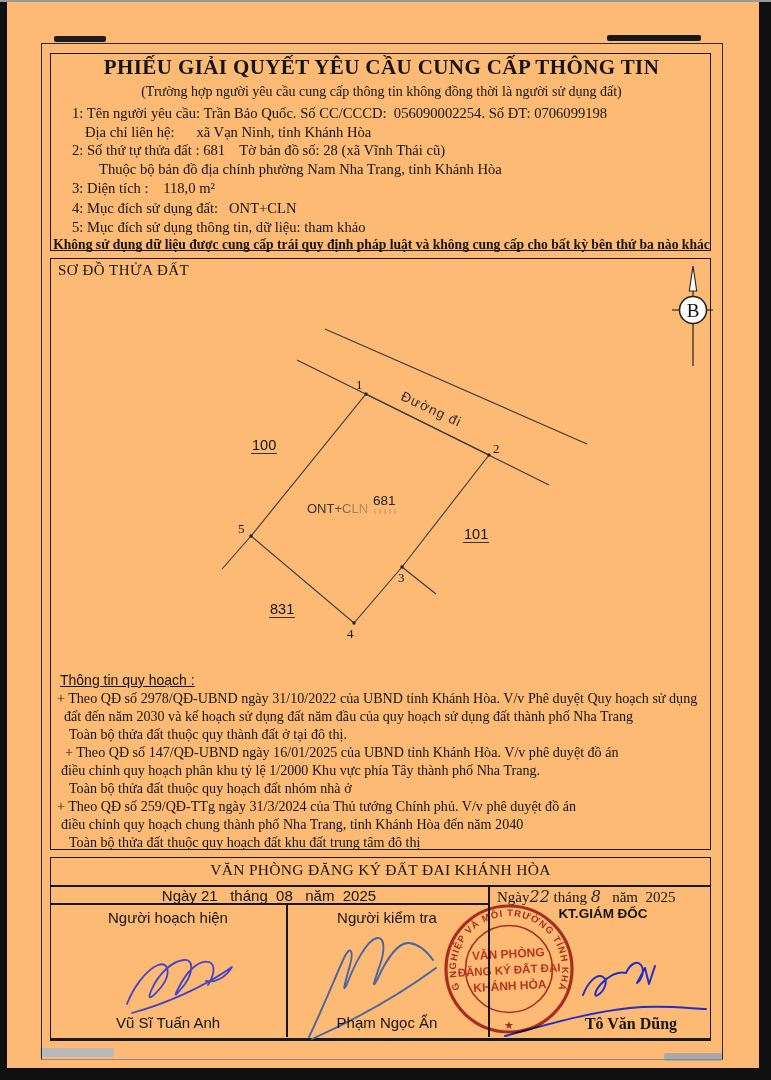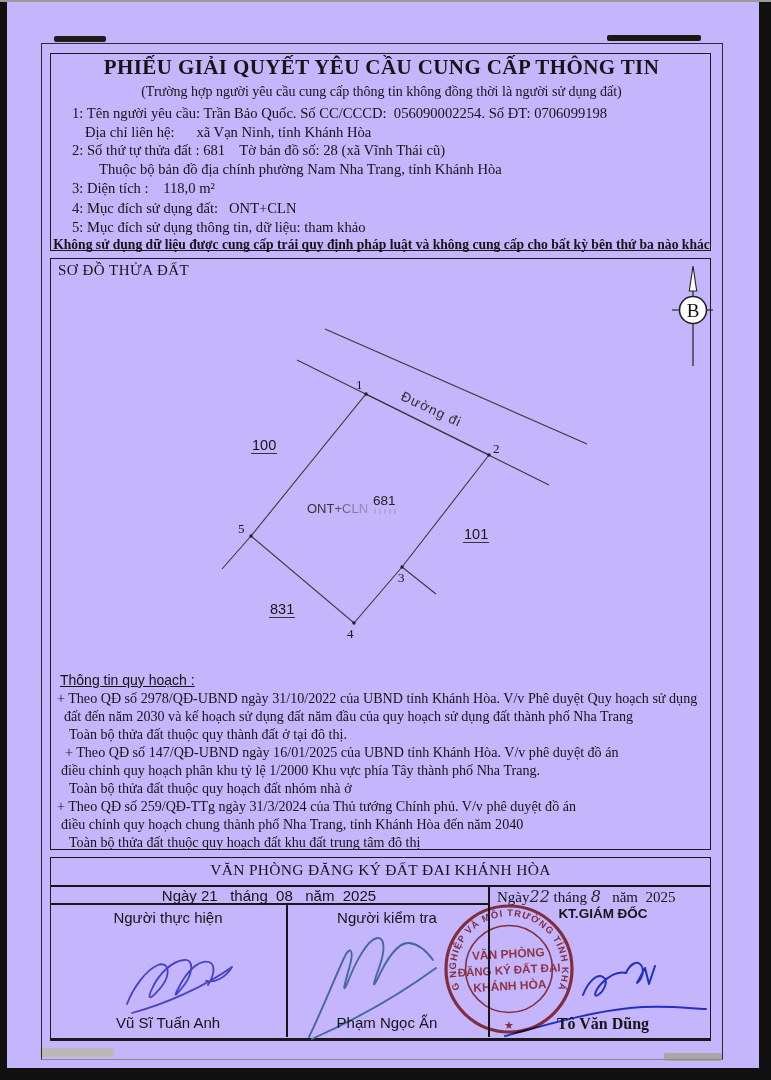--- a/index.html
+++ b/index.html
@@ -1,16 +1,16 @@
 <!DOCTYPE html>
 <html><head>
 <meta charset="utf-8">
 <style>
   html,body{margin:0;padding:0;background:#ffffff;}
-  .page{position:relative;width:771px;height:1080px;background:#c4b5fd;overflow:hidden;
+  .page{position:relative;width:771px;height:1080px;background:#fdba74;overflow:hidden;
         font-family:"Liberation Serif",serif;color:#151515;}
   .abs{position:absolute;}
   .ctr{text-align:center;}
   .pre{white-space:pre;}
   .sans{font-family:"Liberation Sans",sans-serif;}
 
   
   .edge{background:#101010;}
   .smudge{border-radius:2px;filter:blur(.6px);}
 
@@ -133,35 +133,35 @@
   <div class="abs box" style="left:50px;top:857px;width:659px;height:180px;border-bottom-width:3px;"></div>
   <div class="abs tline" style="left:50px;top:885px;width:661px;height:1.5px;"></div>
   <div class="abs tline" style="left:50px;top:903px;width:440px;height:1.5px;"></div>
   <div class="abs tline" style="left:488px;top:885px;width:1.6px;height:152px;"></div>
   <div class="abs tline" style="left:286px;top:903px;width:1.6px;height:134px;"></div>
 
   <div class="abs ctr office">VĂN PHÒNG ĐĂNG KÝ ĐẤT ĐAI KHÁNH HÒA</div>
   <div class="abs ctr sans pre date-left">Ngày 21   tháng  08   năm  2025</div>
   <div class="abs date-right"><span>Ngày</span><span class="hand">22</span><span> tháng </span><span class="hand">8</span><span>   năm  2025</span></div>
 
-  <div class="abs ctr sans role" style="left:50px;top:909px;width:236px;">Người thực hiện</div>
+  <div class="abs ctr sans role" style="left:50px;top:909px;width:236px;">Người hoạch hiện</div>
   <div class="abs ctr sans role" style="left:286px;top:909px;width:202px;">Người kiểm tra</div>
   <div class="abs ctr sans dtitle" style="left:495px;top:906px;width:216px;">KT.GIÁM ĐỐC</div>
 
   <svg class="abs" style="left:50px;top:857px;" width="663" height="183" viewBox="50 857 663 183">
     <g fill="none" stroke-linecap="round" stroke-linejoin="round">
       <path stroke-width="1.8" d="M127,1004 C133,988 146,970 158,965 C169,961 171,974 162,986 C154,996 146,1003 151,991 C158,974 172,961 184,960 C194,959 193,972 185,984 C178,993 172,1000 178,989 C186,972 199,959 209,962 C217,965 213,977 208,985 M132,1013 C165,1004 204,987 232,967 M232,967 C226,977 216,983 206,981" stroke="#4643c6"></path>
       <path stroke-width="1.9" d="M309,1037 C322,1010 334,980 344,958 C350,945 354,950 350,965 C346,980 341,996 347,984 C355,963 367,940 377,938 C385,937 385,950 380,965 C375,979 371,991 377,980 C386,960 398,942 409,943 C420,944 428,953 433,960 M312,1039 C350,1022 395,998 436,968" stroke="#48669f"></path>
       <path stroke-width="2" d="M583,995 C588,982 597,973 603,977 C609,981 604,991 598,995 C593,998 595,990 602,983 C609,976 618,971 626,973 M626,973 C630,964 637,960 641,965 C645,970 642,979 637,983 L645,968 L649,984 L655,966 M505,1036 C550,1024 590,1012 630,1008 C660,1005 685,1008 706,1009" stroke="#222fc4"></path>
     </g>
   </svg>
 
   <div class="abs ctr sans sig-name" style="left:50px;top:1014px;width:236px;">Vũ Sĩ Tuấn Anh</div>
   <div class="abs ctr sans sig-name" style="left:286px;top:1014px;width:202px;">Phạm Ngọc Ẩn</div>
-  <div class="abs ctr dir-name" style="left:495px;top:1015px;width:216px;">Tô Văn Dũng</div>
+  <div class="abs ctr dir-name" style="left:523px;top:1015px;width:216px;">Tô Văn Dũng</div>
 
   <svg class="abs" style="left:440px;top:898px;mix-blend-mode:multiply;opacity:.9;" width="142" height="142" viewBox="440 898 142 142">
     <circle cx="509" cy="969" r="63" fill="none" stroke-width="3.2" stroke="#9e2b28"></circle>
     <circle cx="509" cy="969" r="43.5" fill="none" stroke-width="1.6" stroke="#9e2b28"></circle>
     <path id="stamp-arc" fill="none" d="M460.9,991.4 A53,53 0 1 1 557.1,991.4"></path>
     <text font-family="Liberation Sans, sans-serif" font-size="9.5" font-weight="bold" letter-spacing="1" fill="#9e2b28">
       <textPath href="#stamp-arc" startOffset="50%" text-anchor="middle">SỞ NÔNG NGHIỆP VÀ MÔI TRƯỜNG TỈNH KHÁNH HÒA</textPath>
     </text>
     <text x="509" y="1029" text-anchor="middle" font-size="11" fill="#9e2b28">★</text>
     <g font-family="Liberation Sans, sans-serif" font-weight="bold" text-anchor="middle" transform="rotate(-3 509 969)">

